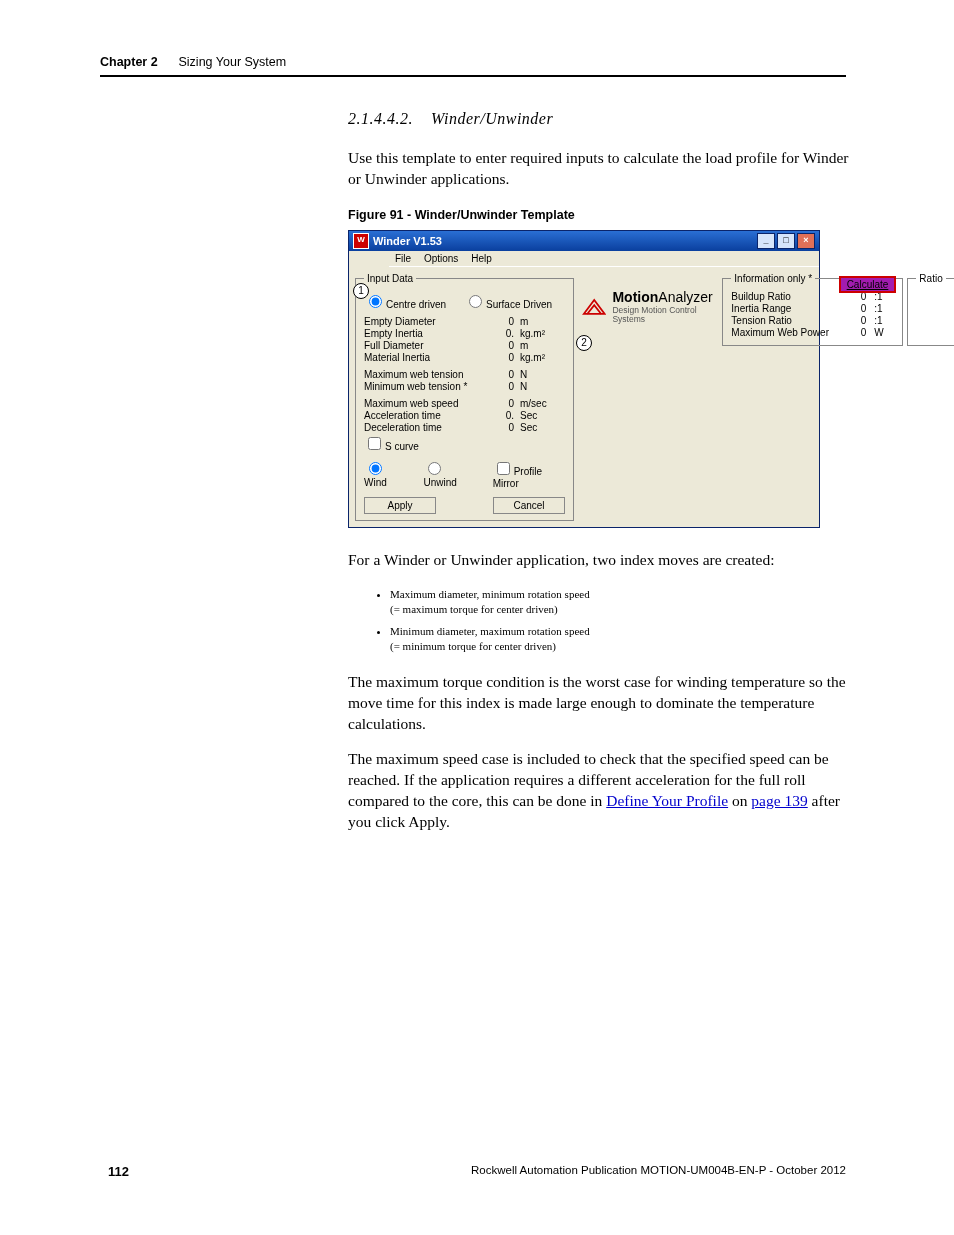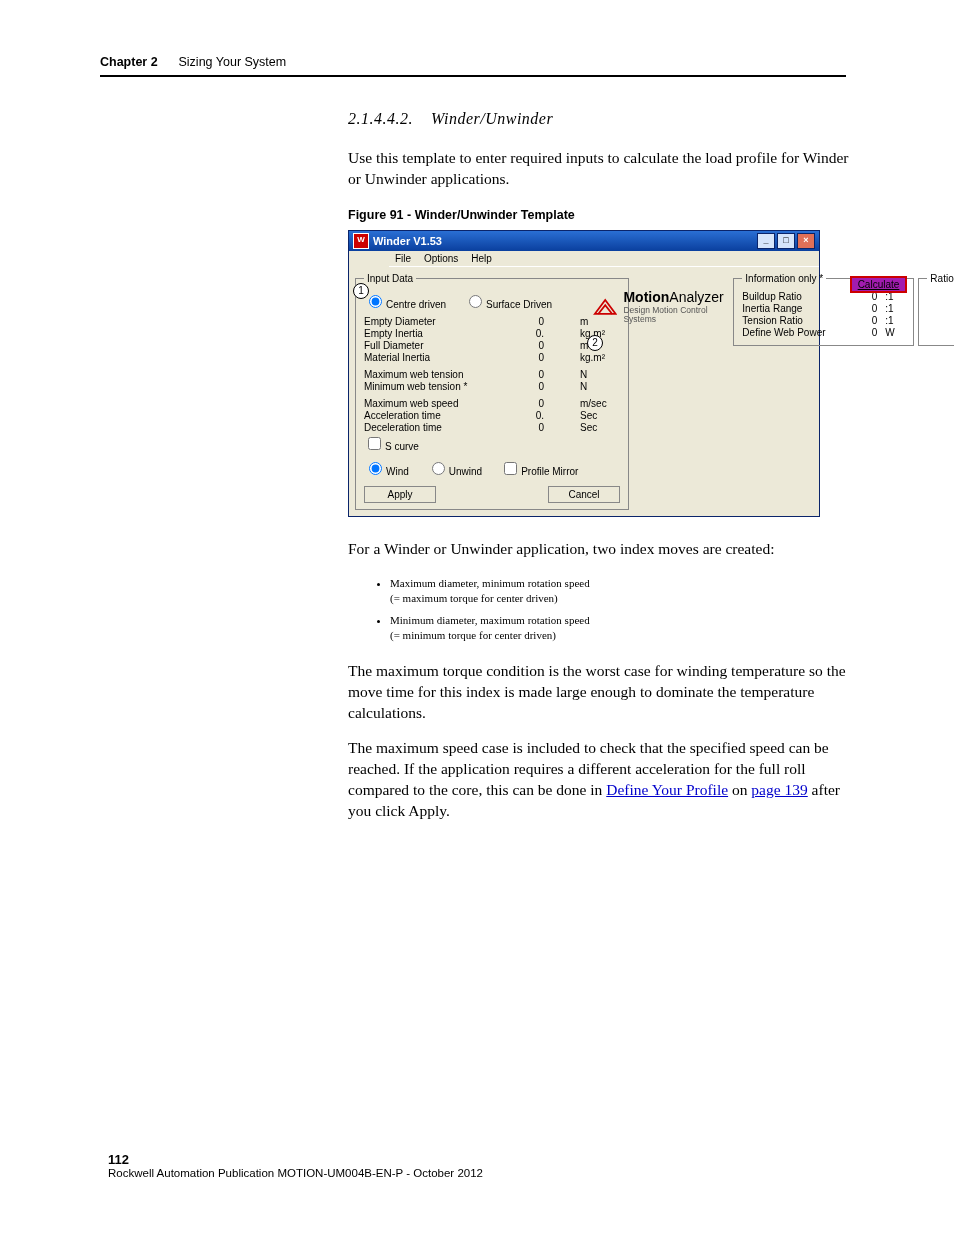--- a/index.html
+++ b/index.html
@@ -106,21 +106,21 @@
     align-items: flex-start;
   }
   fieldset.grp {
     border: 1px solid #888;
     padding: 6px 8px 6px 8px;
     margin: 0;
   }
   fieldset.grp legend { font-size: 10px; padding: 0 3px; }
   .col-left { width: 230px; }
   .col-right { flex: 1; display: flex; flex-direction: row; gap: 4px; }
-  .row { display: flex; align-items: center; margin: 1px 0; gap: 30px; }
+  .row { display: flex; align-items: center; margin: 1px 0; }
   .row .lab { width: 110px; }
   .row .val { width: 40px; text-align: right; padding-right: 6px; }
   .row .unit { width: 40px; }
   .radio-row { display: flex; gap: 18px; margin: 2px 0 6px 0; align-items: center; }
   .cb { margin-right: 4px; }
   .btn {
     border: 1px solid #888;
     background: #ece9d8;
     padding: 2px 0;
     width: 70px;
@@ -163,21 +163,20 @@
     font-family: Arial;
   }
   .footer {
     position: absolute;
     bottom: 56px;
     left: 108px; right: 108px;
     font-family: Arial, Helvetica, sans-serif;
     font-size: 11.5px;
     display: flex;
     justify-content: space-between;
-    flex-direction: column;
   }
   .footer .pg { font-weight: bold; font-size: 13px; }
 </style>
 </head>
 <body>
 
 <div class="header">
   <span class="chapter">Chapter 2</span>
   &nbsp;&nbsp;&nbsp;&nbsp;
   <span>Sizing Your System</span>
@@ -304,21 +303,21 @@
               <span class="lab">Inertia Range</span>
               <span class="v1">0</span>
               <span class="v2">:1</span>
             </div>
           <div class="info-row">
               <span class="lab">Tension Ratio</span>
               <span class="v1">0</span>
               <span class="v2">:1</span>
             </div>
           <div class="info-row">
-              <span class="lab">Define Web Power</span>
+              <span class="lab">Maximum Web Power</span>
               <span class="v1">0</span>
               <span class="v2">W</span>
             </div>
         </fieldset>
         <fieldset class="grp notes-grp">
           <legend>Ratio</legend>
         </fieldset>
       </div>
     </div>
   </div>

